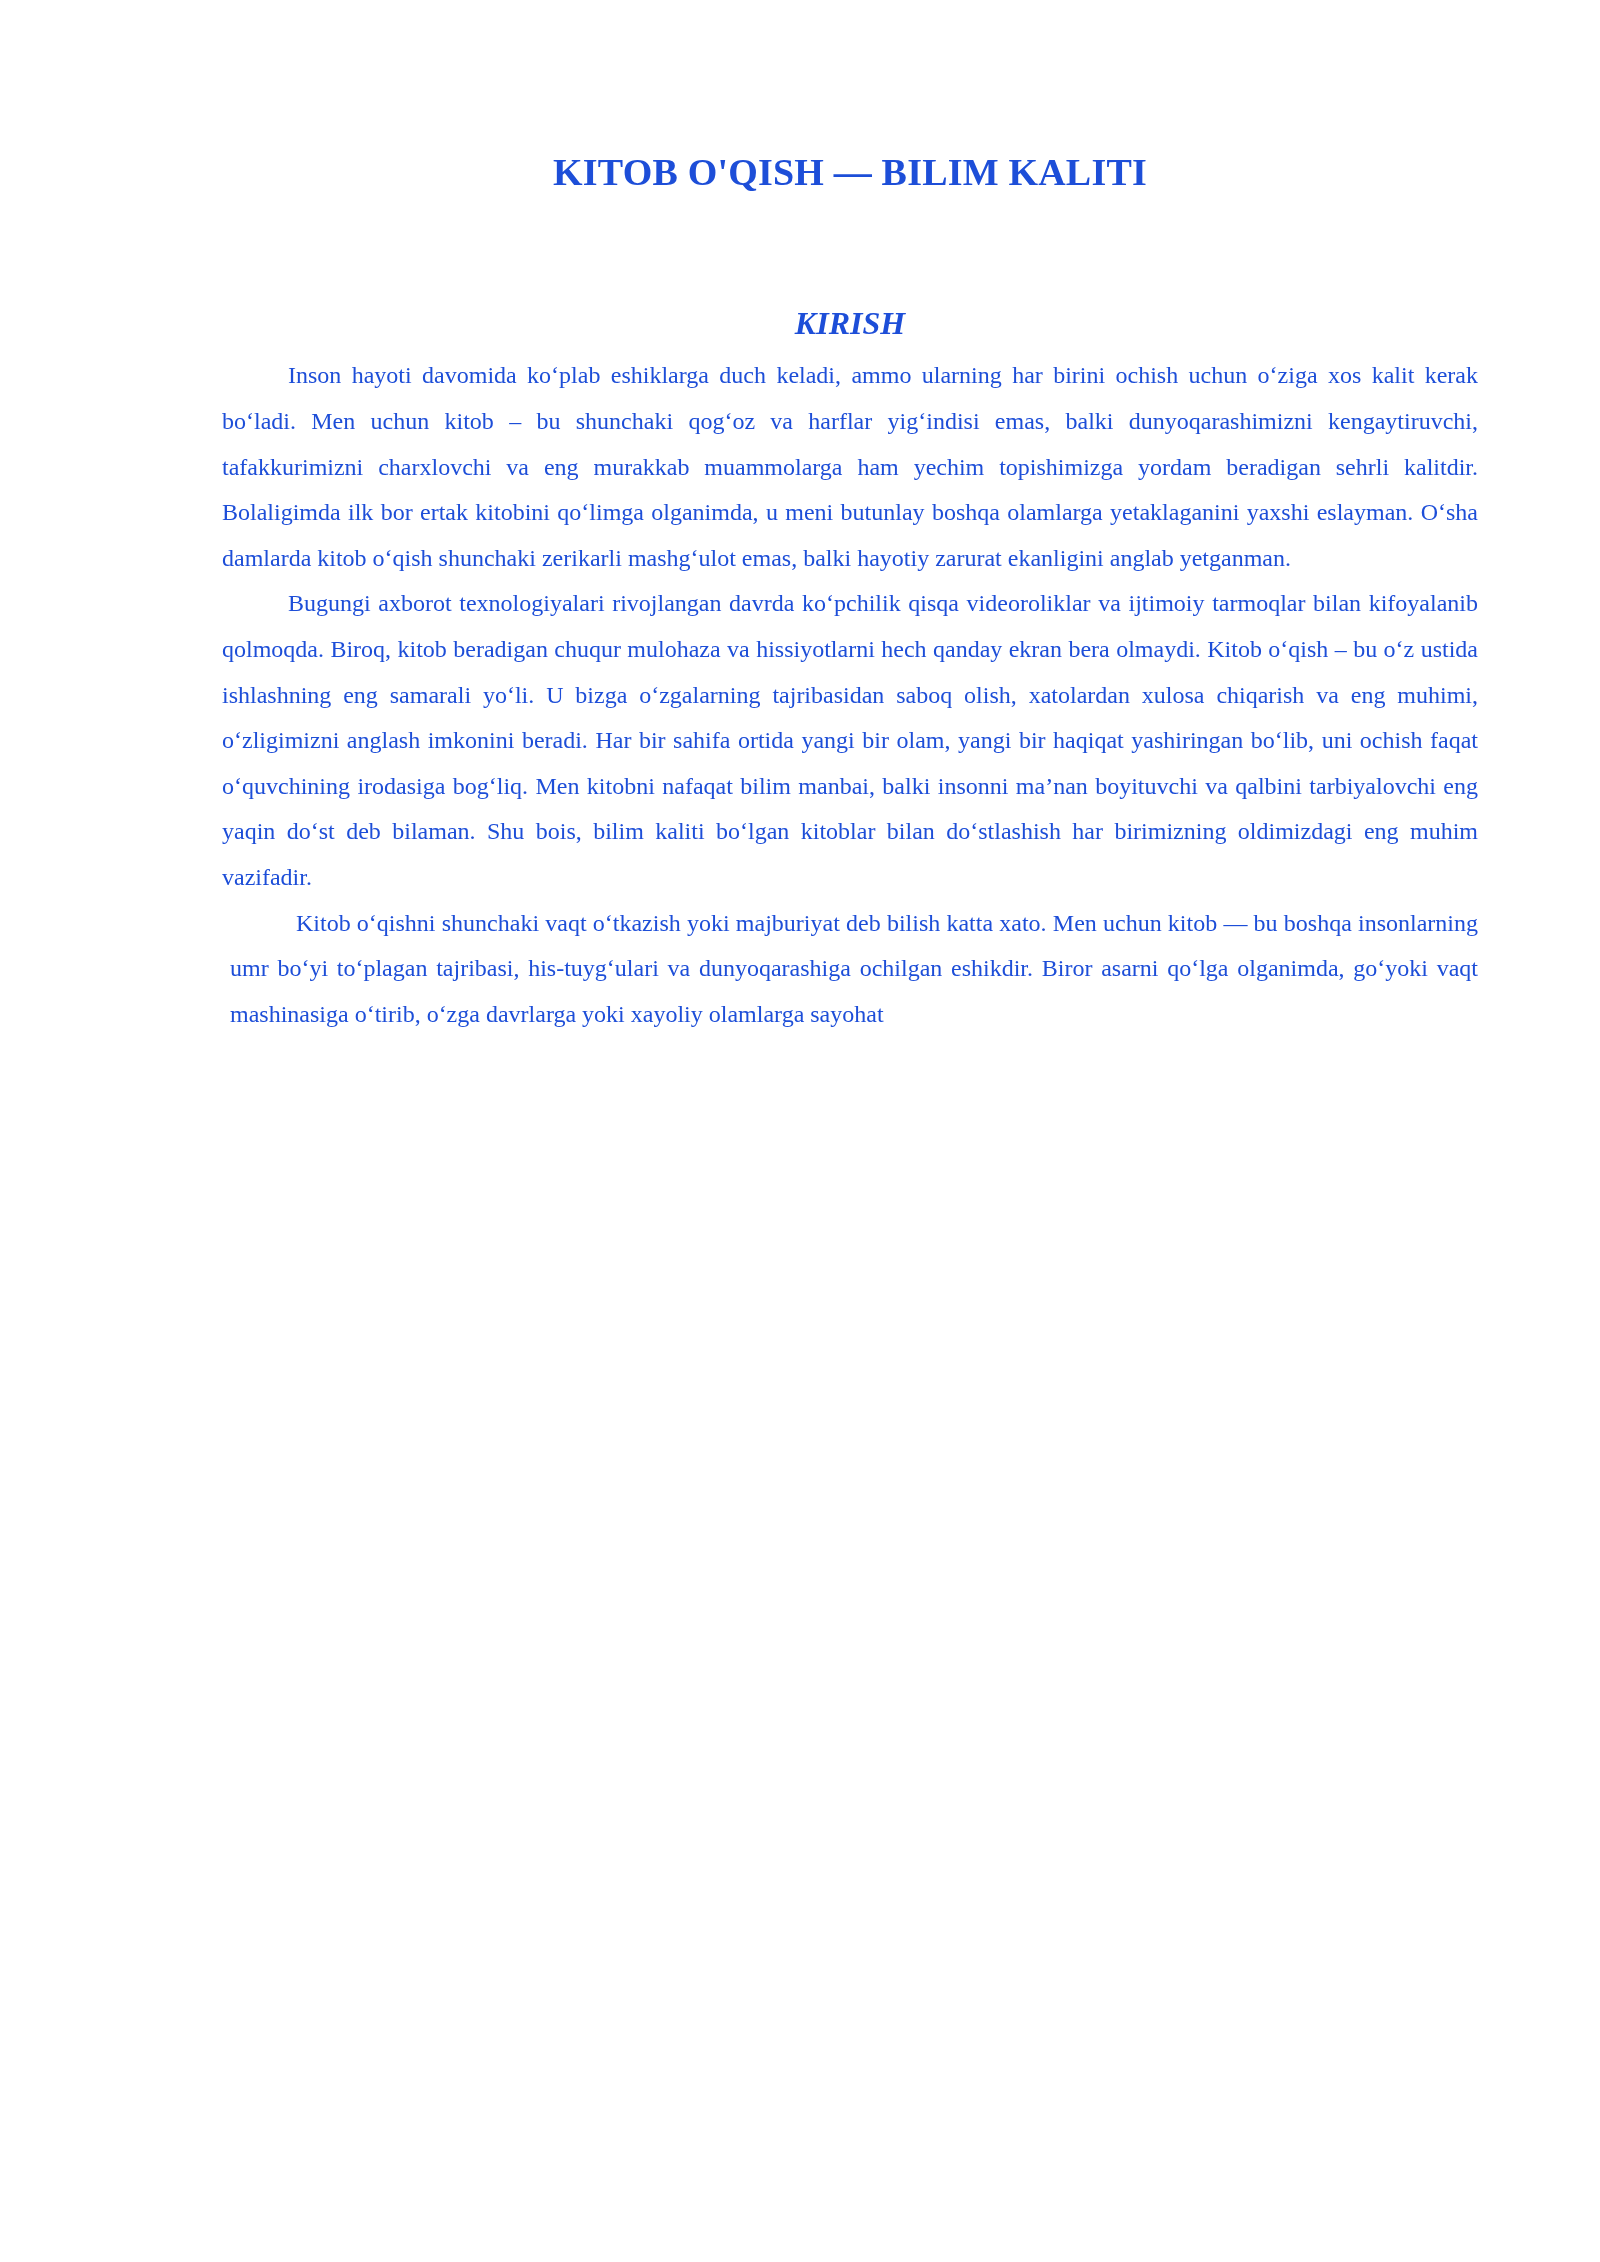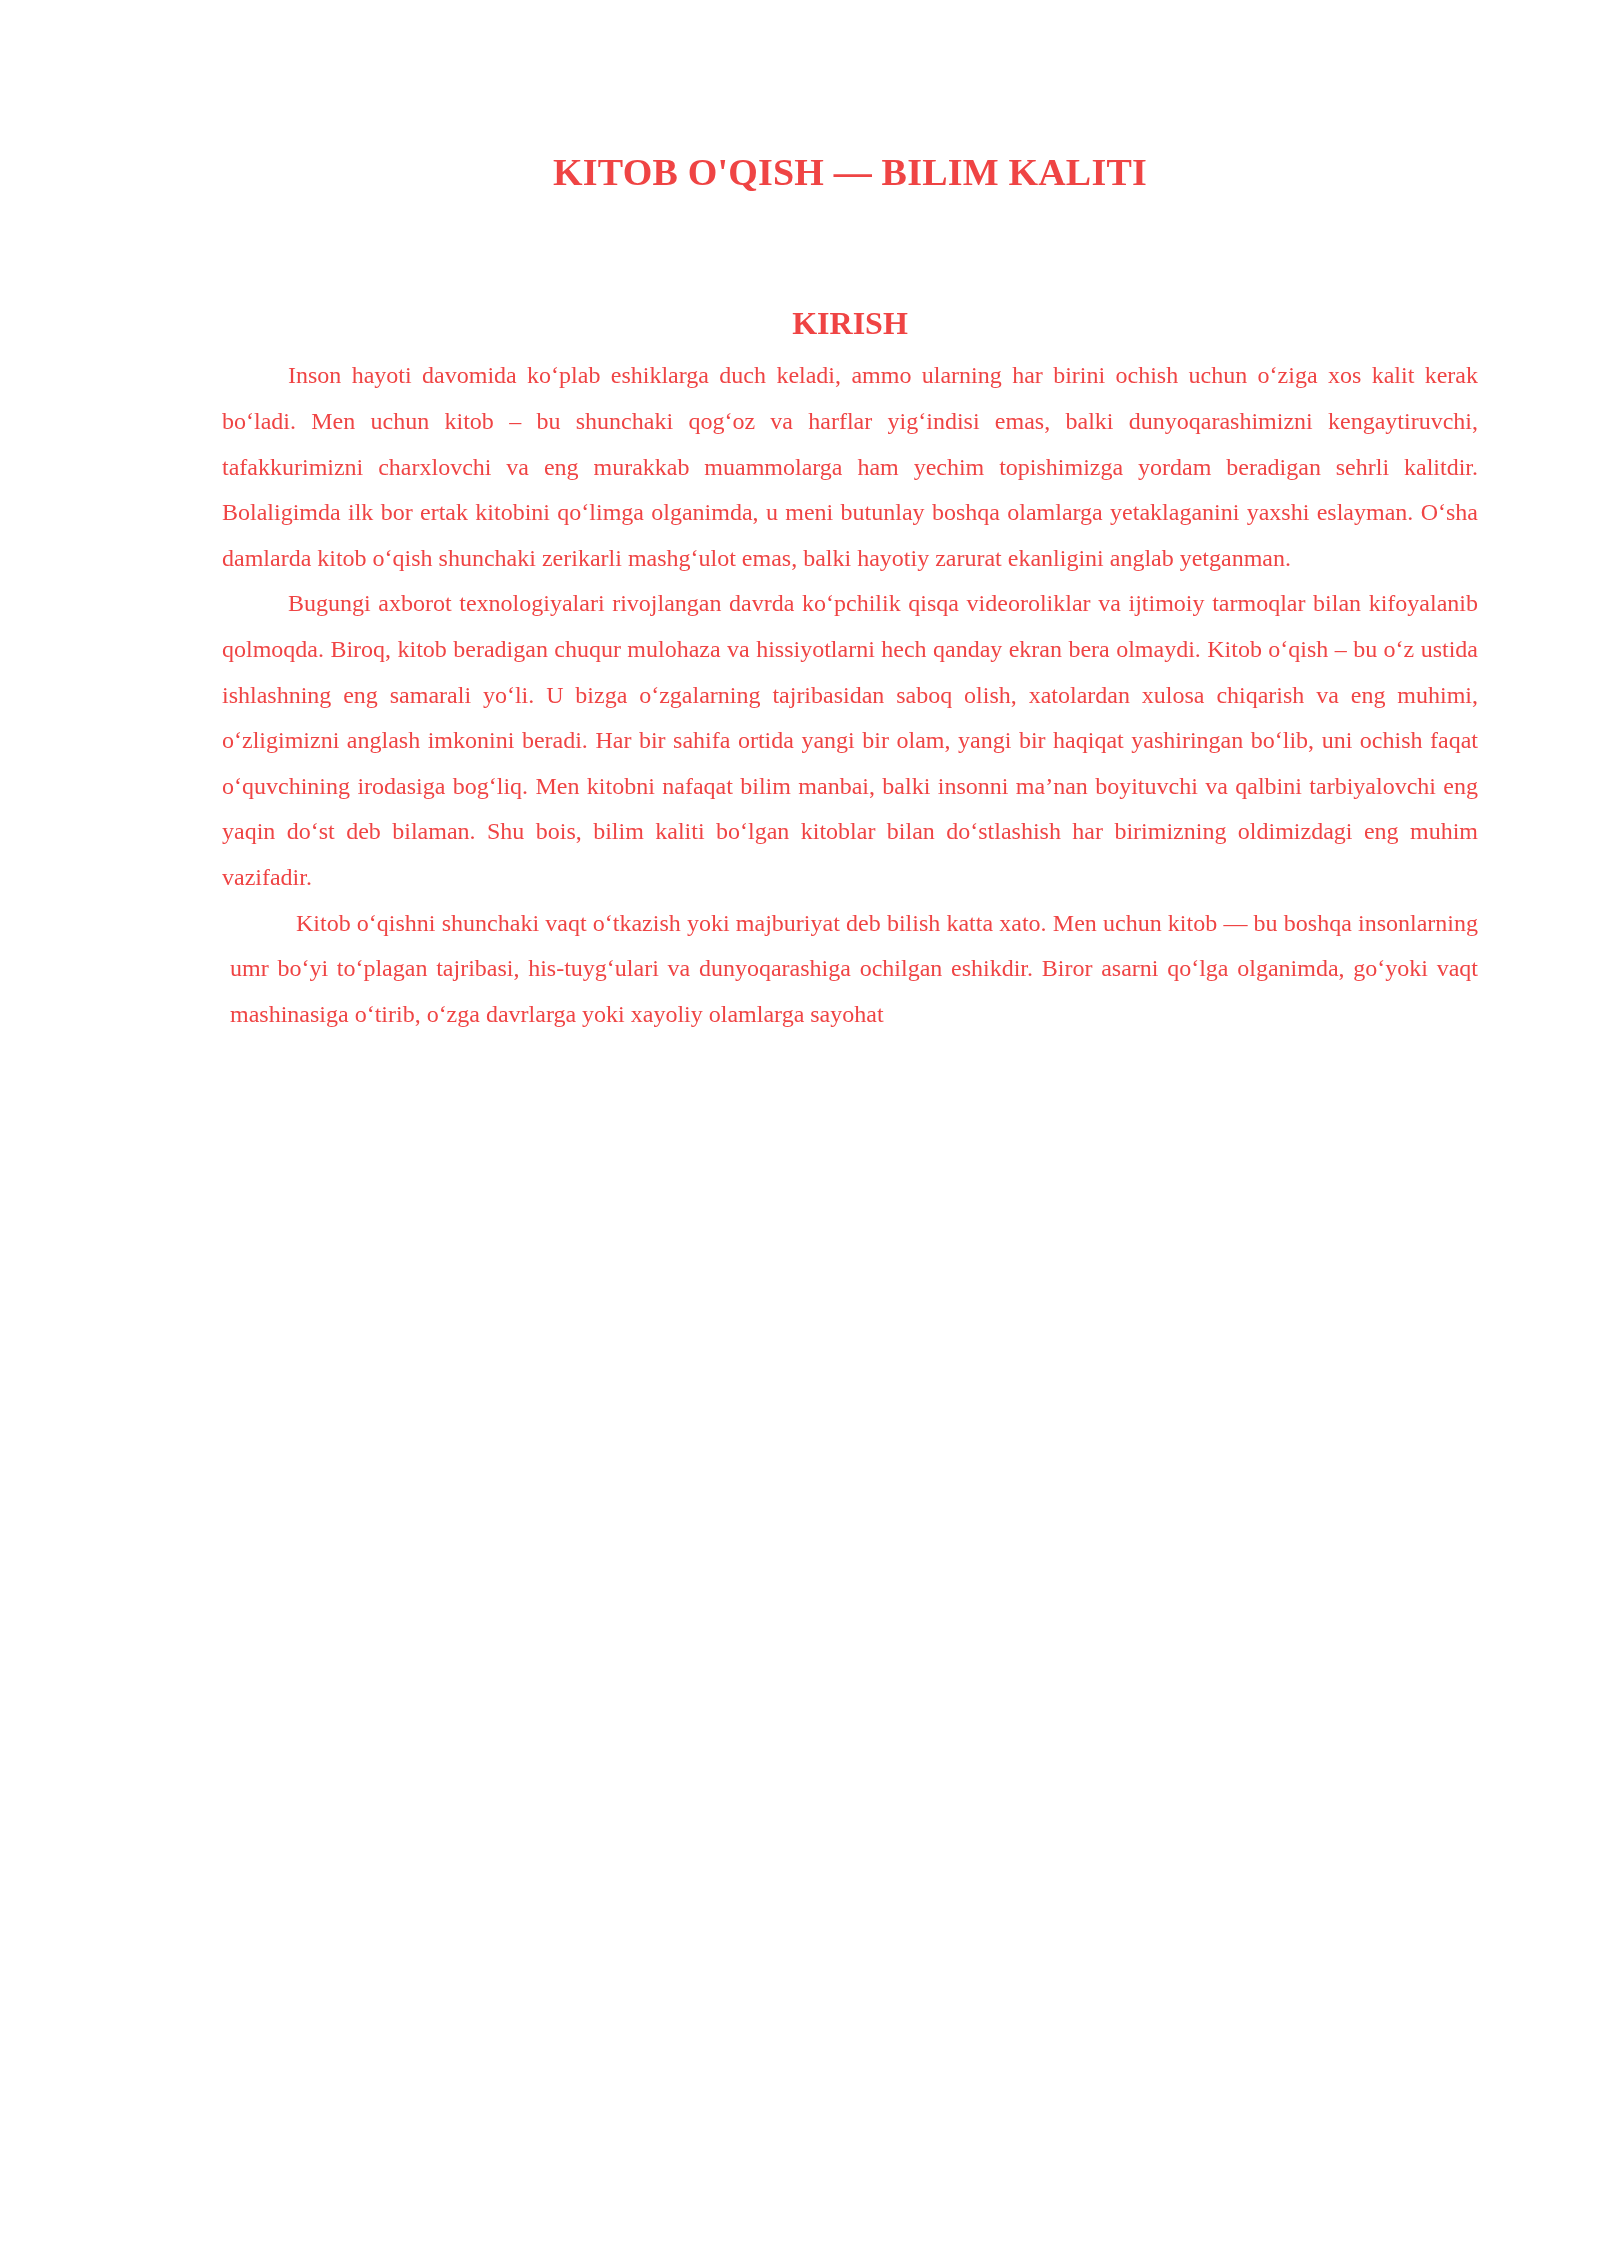--- a/index.html
+++ b/index.html
@@ -12,21 +12,21 @@
   .page {
     position: relative;
     width: 1600px;
     height: 1878px;
     margin: 0 auto;
     background: #ffffff;
     box-sizing: border-box;
     padding: 0;
     overflow: hidden;
     font-family: "Liberation Serif", "DejaVu Serif", serif;
-    color: #ef4444;
+    color: #1d4ed8;
   }
 
   .content {
     position: absolute;
     left: 222px;
     top: 0;
     width: 1256px;
   }
 
   .doc-title {
@@ -47,20 +47,21 @@
     text-align: right;
     line-height: 1.2;
   }
 
   .section-heading {
     margin: 0;
     font-size: 32px;
     font-weight: bold;
     text-align: center;
     line-height: 1.9;
+    font-style: italic;
   }
 
   .heading-kirish {
     padding-top: 97px;
   }
 
   .heading-asosiy {
     padding-top: 0px;
   }
 

